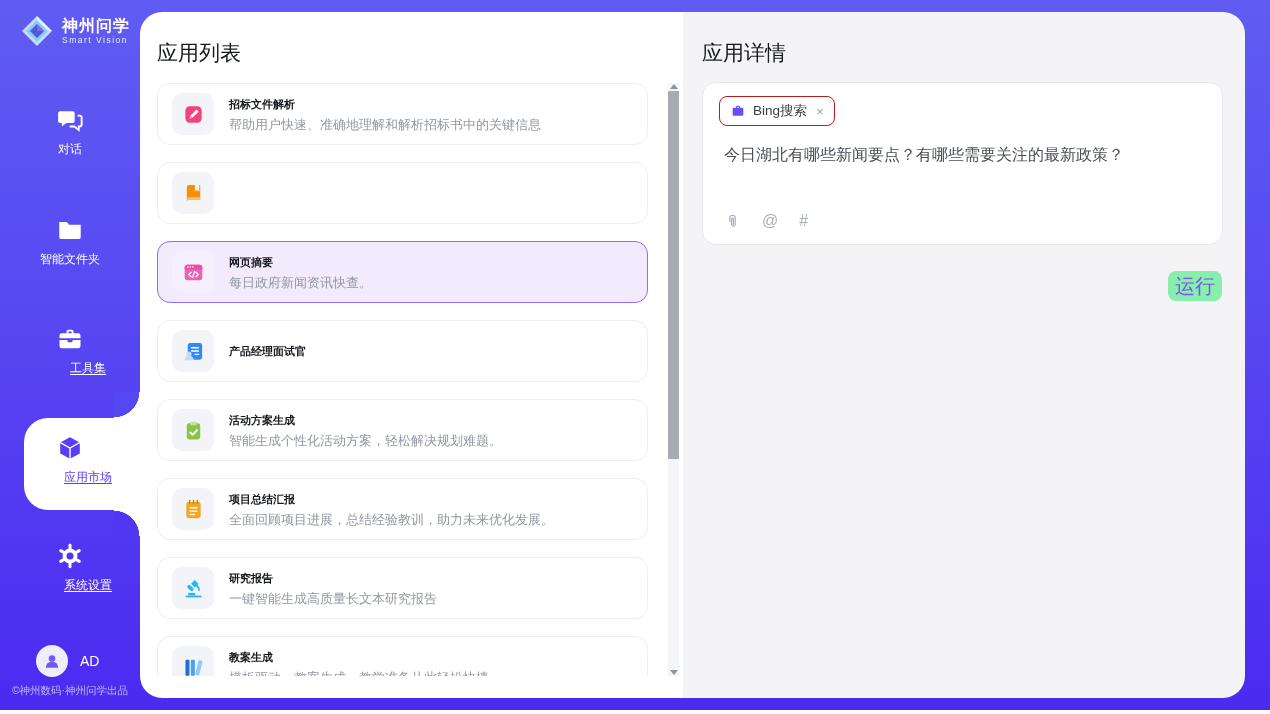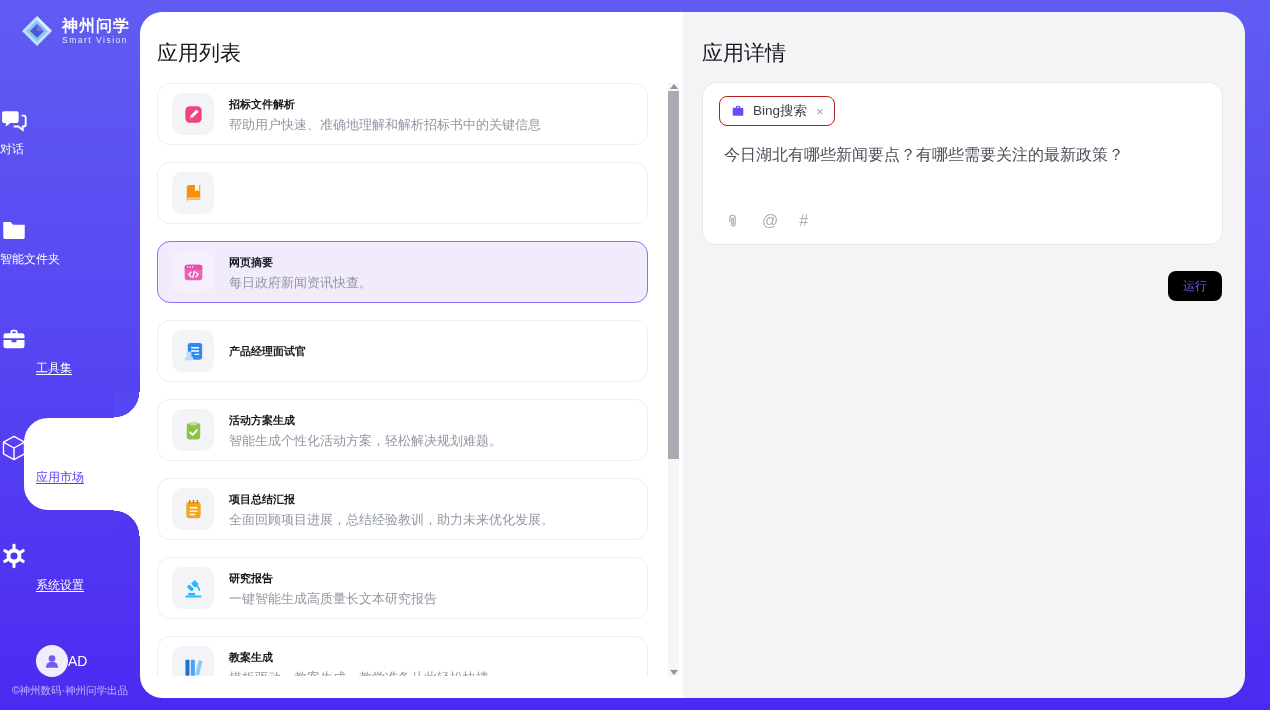--- a/index.html
+++ b/index.html
@@ -7,35 +7,35 @@
   *{box-sizing:border-box;}
   
   .frame{position:absolute;left:0;top:0;width:1270px;height:710px;
     background:linear-gradient(180deg,#605cf2 0%,#5748f2 45%,#4c2af1 100%);padding-left:11px;}
   
   .sidebar{position:absolute;left:0;top:0;width:140px;height:710px;}
   .logo{position:absolute;left:20px;top:14px;display:flex;align-items:center;gap:8px;}
   .logo svg{width:34px;height:34px;}
   .logo-text .cn{color:#fff;font-size:16px;font-weight:700;letter-spacing:1px;line-height:18px;}
   .logo-text .en{color:#e6ecff;font-size:8.5px;letter-spacing:1.5px;line-height:10px;}
-  .nav-item{position:absolute;left:0;width:140px;color:#fff;cursor:pointer;z-index:3;}
+  .nav-item{position:absolute;left:0;width:140px;text-align:center;color:#fff;cursor:pointer;z-index:3;}
   .nav-item .nav-icon{display:inline-block;height:30px;}
   .nav-item .nav-icon svg{width:28px;height:28px;vertical-align:top;}
   .nav-item .nav-label{display:block;font-size:12px;margin-top:5px;color:#fff;}
   .nav-item.underlined .nav-label{text-decoration:underline;text-underline-offset:2px;margin-left:36px;}
   .nav-pos-0{top:106px;} .nav-pos-1{top:216px;} .nav-pos-2{top:325px;}
   .nav-pos-3{top:434px;} .nav-pos-4{top:542px;}
   .nav-item.active .nav-label{color:#5b3df5;}
   
   .bulge{position:absolute;left:24px;top:418px;width:116px;height:92px;background:#fff;
     border-radius:24px 0 0 24px;z-index:2;}
   .bulge-c{position:absolute;left:114px;width:26px;height:26px;z-index:2;}
   .bulge-c.top{top:392px;background:radial-gradient(circle 26px at 0 0,#5547f2 0 25px,#fff 25.5px);}
   .bulge-c.bot{top:510px;background:radial-gradient(circle 26px at 0 100%,#5136f2 0 25px,#fff 25.5px);}
-  .user-row{position:absolute;left:36px;top:645px;display:flex;align-items:center;cursor:pointer;}
+  .user-row{position:absolute;left:36px;top:645px;display:flex;align-items:center;gap:12px;cursor:pointer;}
   .avatar{width:32px;height:32px;border-radius:50%;background:#f0edfd;display:flex;align-items:center;justify-content:center;}
   .avatar svg{width:20px;height:20px;}
   .user-name{color:#fff;font-size:14px;}
   .copyright{position:absolute;left:0;top:684px;width:140px;text-align:center;
     color:rgba(255,255,255,.62);font-size:10.5px;}
   
   .content{position:absolute;left:140px;top:12px;width:1105px;height:686px;border-radius:22px;
     overflow:hidden;display:flex;z-index:1;}
   .list-panel{position:relative;width:543px;height:100%;background:#fff;}
   .panel-title{position:absolute;left:17px;top:27px;font-size:21px;font-weight:400;color:#15181c;}
@@ -67,21 +67,21 @@
   .tool-tag svg{width:16px;height:16px;}
   .tag-label{font-size:13.5px;color:#3c4046;}
   .tag-close{font-size:13px;color:#9aa0a6;margin-left:2px;cursor:pointer;}
   .query-text{position:absolute;left:21px;top:62px;right:20px;font-size:16px;color:#4a4f57;
     line-height:19px;cursor:text;}
   .icon-row{position:absolute;left:21px;top:128px;display:flex;align-items:center;gap:21px;}
   .icon-row .tb-icon{color:#a9aeb8;font-size:16px;line-height:20px;cursor:pointer;display:inline-flex;align-items:center;}
   .icon-row .tb-icon svg{width:17px;height:17px;}
   .icon-row .glyph{font-size:16px;color:#a9aeb8;}
   .run-btn{position:absolute;right:23px;top:259px;width:54px;height:30px;border:none;border-radius:8px;
-    background:#000000;color:#8250f4;font-size:12px;cursor:pointer;
+    background:#86efac;color:#8250f4;font-size:20px;cursor:pointer;
     font-family:"Liberation Sans","DejaVu Sans",sans-serif;}
 </style>
 </head>
 <body>
 
 <div class="frame">
 
   <aside class="sidebar">
     <div class="logo">
       <svg viewBox="0 0 34 34">

